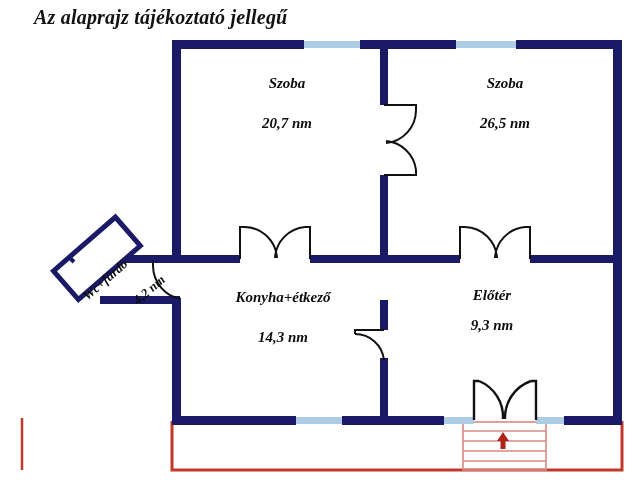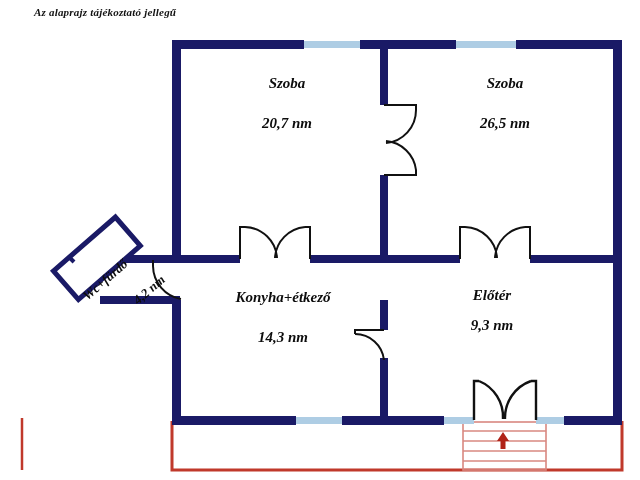--- a/index.html
+++ b/index.html
@@ -20,21 +20,21 @@
     width: 640px;
     height: 480px;
   }
   .disclaimer {
     position: absolute;
     left: 34px;
     top: 6px;
     font-family: "Liberation Serif", "DejaVu Serif", serif;
     font-style: italic;
     font-weight: bold;
-    font-size: 11px;
+    font-size: 20px;
     color: #121212;
     letter-spacing: 0.2px;
     white-space: nowrap;
   }
   svg { display: block; }
   .room-label {
     font-family: "Liberation Serif", "DejaVu Serif", serif;
     font-style: italic;
     font-weight: bold;
     font-size: 15px;

